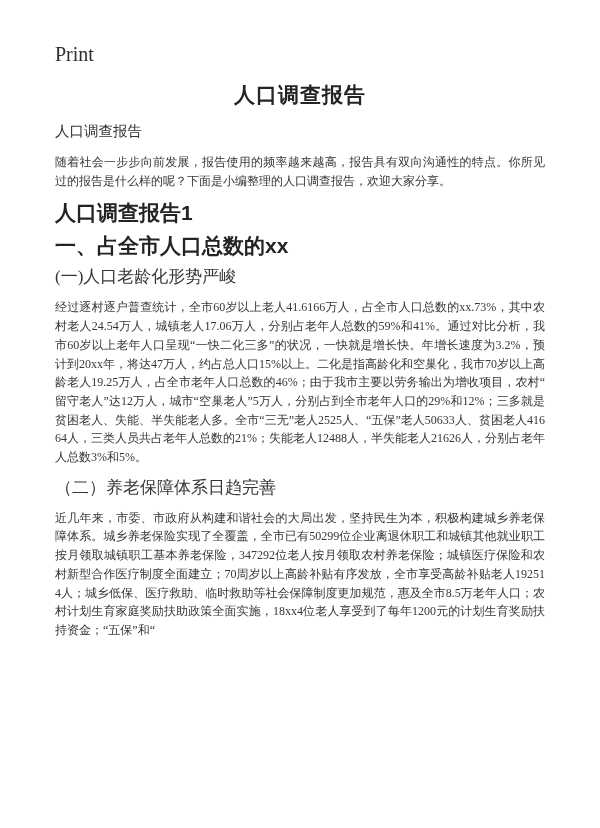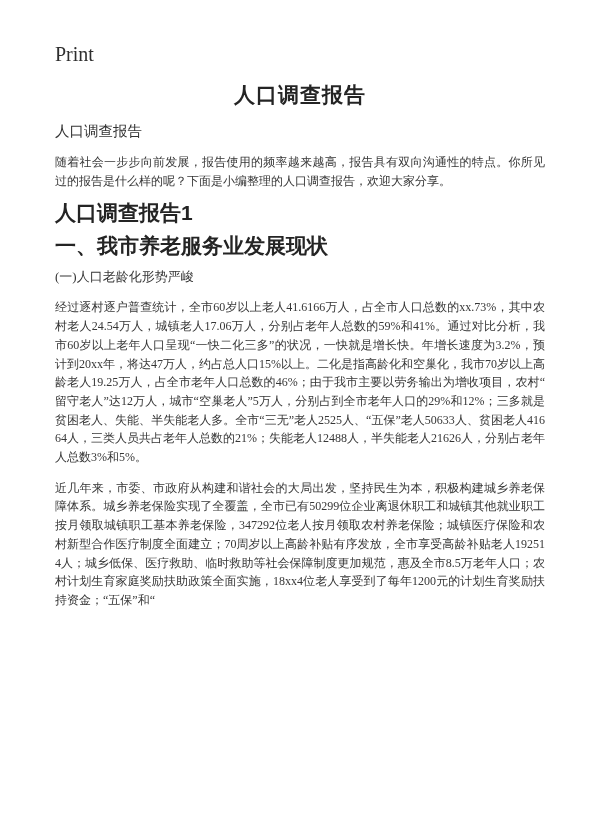--- a/index.html
+++ b/index.html
@@ -54,43 +54,44 @@
   h2.bold-heading {
     margin: 13px 0 0 0;
     font-family: "Liberation Sans", sans-serif;
     font-weight: bold;
     font-size: 21px;
     line-height: 20px;
     color: #242424;
   }
   .sub-heading {
     margin-top: 11px;
-    font-size: 13px;
+    font-size: 17px;
     line-height: 19px;
     color: #363636;
   }
 </style>
 </head>
 <body>
 
 <div class="page">
 
   <div class="print-link">Print</div>
 
   <h1 class="doc-title">人口调查报告</h1>
 
   <div class="doc-subtitle">人口调查报告</div>
 
   <p class="body-para">随着社会一步步向前发展，报告使用的频率越来越高，报告具有双向沟通性的特点。你所见过的报告是什么样的呢？下面是小编整理的人口调查报告，欢迎大家分享。</p>
 
   <h2 class="bold-heading">人口调查报告1</h2>
 
 
-  <h2 class="bold-heading">一、我市养老服务业发展现状</h2>
+  <h2 class="bold-heading">一、占全市人口总数的xx</h2>
 
   <div class="sub-heading">(一)人口老龄化形势严峻</div>
 
   <p class="body-para">经过逐村逐户普查统计，全市60岁以上老人41.6166万人，占全市人口总数的xx.73%，其中农村老人24.54万人，城镇老人17.06万人，分别占老年人总数的59%和41%。通过对比分析，我市60岁以上老年人口呈现“一快二化三多”的状况，一快就是增长快。年增长速度为3.2%，预计到20xx年，将达47万人，约占总人口15%以上。二化是指高龄化和空巢化，我市70岁以上高龄老人19.25万人，占全市老年人口总数的46%；由于我市主要以劳务输出为增收项目，农村“留守老人”达12万人，城市“空巢老人”5万人，分别占到全市老年人口的29%和12%；三多就是贫困老人、失能、半失能老人多。全市“三无”老人2525人、“五保”老人50633人、贫困老人41664人，三类人员共占老年人总数的21%；失能老人12488人，半失能老人21626人，分别占老年人总数3%和5%。</p>
 
+  <div class="sub-heading">（二）养老保障体系日趋完善</div>
 
   <p class="body-para">近几年来，市委、市政府从构建和谐社会的大局出发，坚持民生为本，积极构建城乡养老保障体系。城乡养老保险实现了全覆盖，全市已有50299位企业离退休职工和城镇其他就业职工按月领取城镇职工基本养老保险，347292位老人按月领取农村养老保险；城镇医疗保险和农村新型合作医疗制度全面建立；70周岁以上高龄补贴有序发放，全市享受高龄补贴老人192514人；城乡低保、医疗救助、临时救助等社会保障制度更加规范，惠及全市8.5万老年人口；农村计划生育家庭奖励扶助政策全面实施，18xx4位老人享受到了每年1200元的计划生育奖励扶持资金；“五保”和“</p>
 
 </div>
 
 </body></html>

